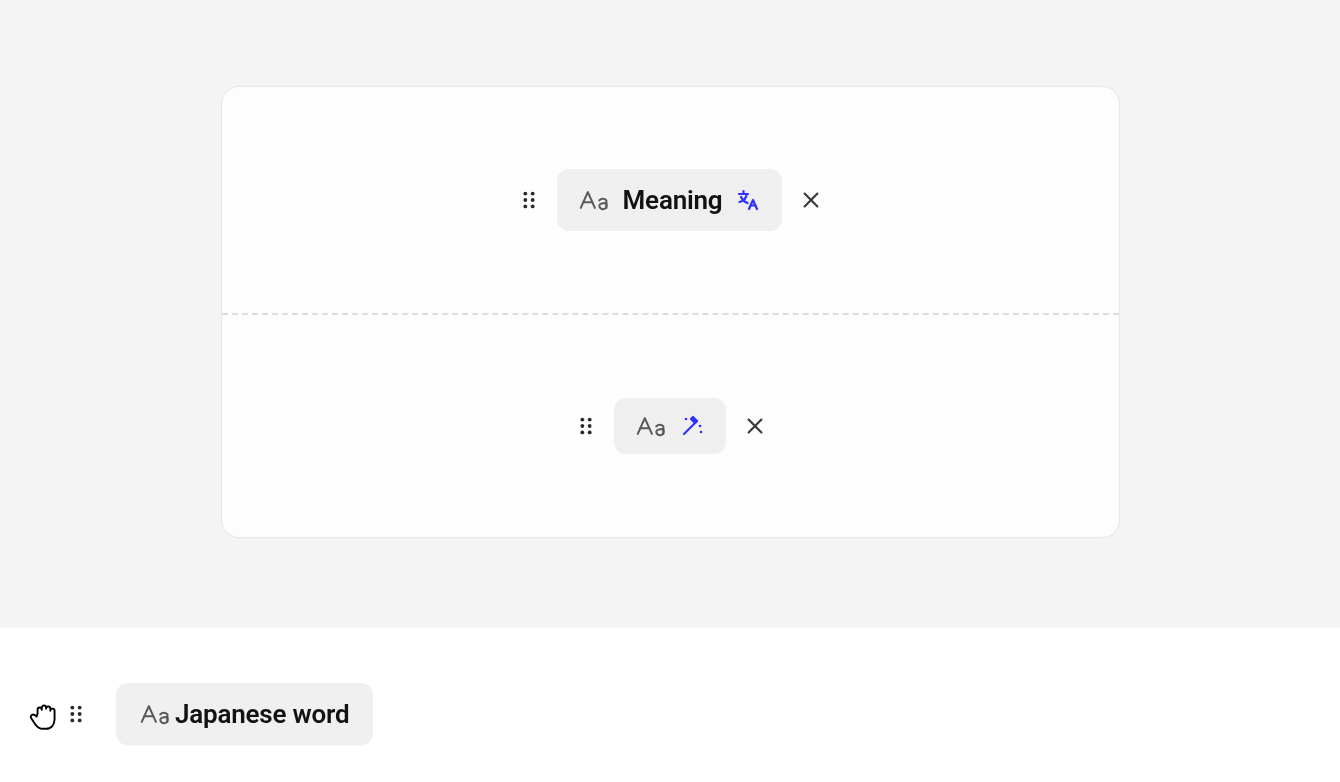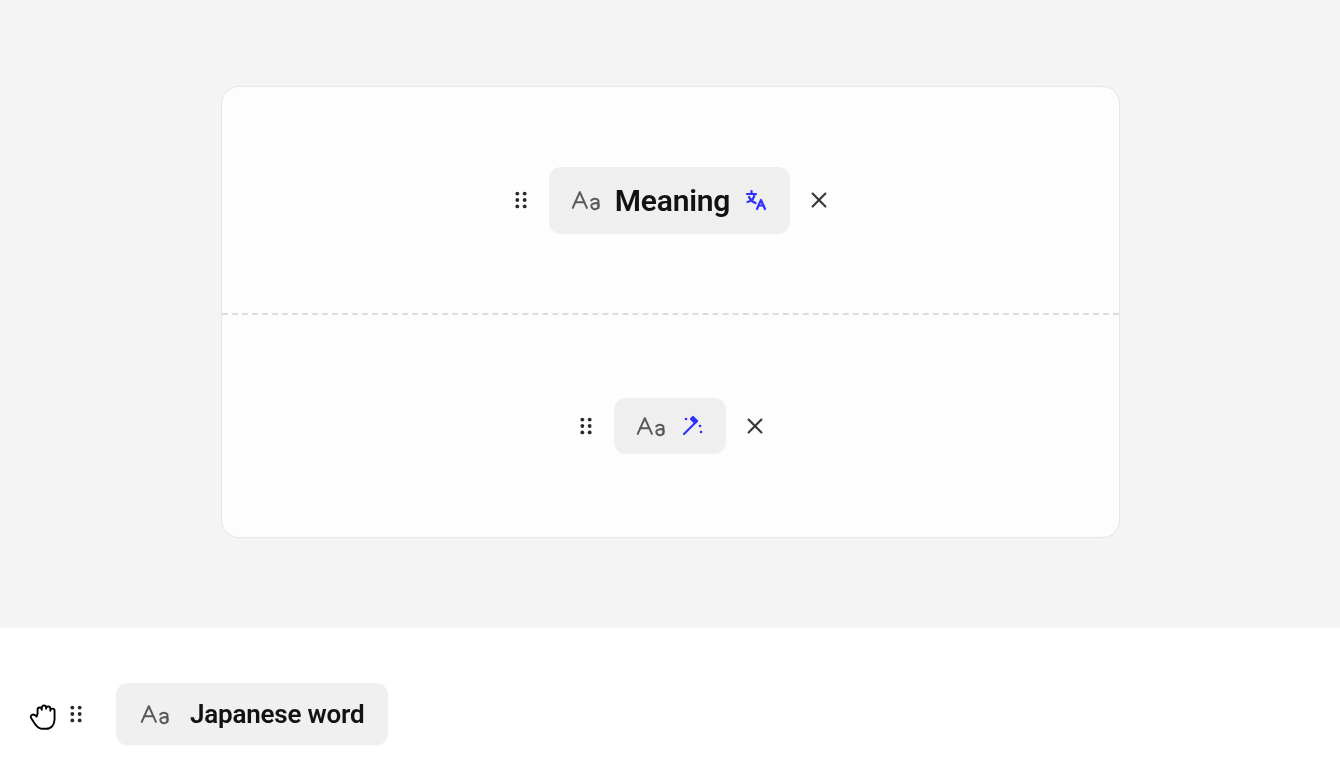--- a/index.html
+++ b/index.html
@@ -67,21 +67,21 @@
   }
   .chip {
     display: inline-flex;
     align-items: center;
     gap: 14px;
     background: #efefef;
     border-radius: 12px;
     padding: 16px 22px;
   }
   .chip-label {
-    font-size: 30px;
+    font-size: 26px;
     font-weight: 600;
     color: #121212;
     letter-spacing: -0.2px;
   }
   .aa-icon {
     width: 30px;
     height: 24px;
     color: #5a5a5a;
     flex-shrink: 0;
   }
@@ -124,21 +124,21 @@
     width: 24px;
     height: 24px;
     display: flex;
     align-items: center;
     justify-content: center;
     color: #2a2a2a;
   }
   .dragging-chip {
     display: inline-flex;
     align-items: center;
-    gap: 20px;
+    gap: 5px;
     background: #f0f0f0;
     border-radius: 12px;
     padding: 16px 24px;
     box-shadow: 0 1px 1px rgba(0,0,0,0.03);
     margin-left: -12px;
   }
   .dragging-chip .chip-label {
     font-size: 26px;
   }
 </style>

